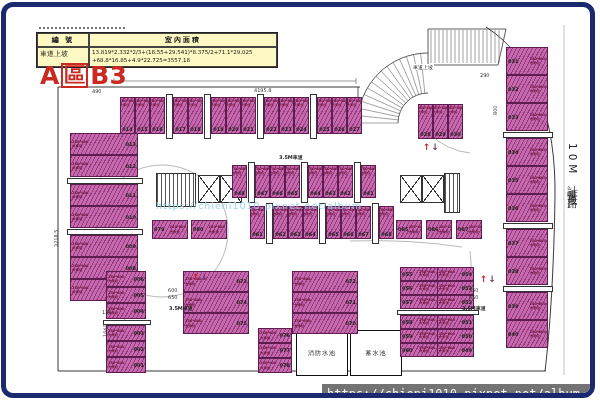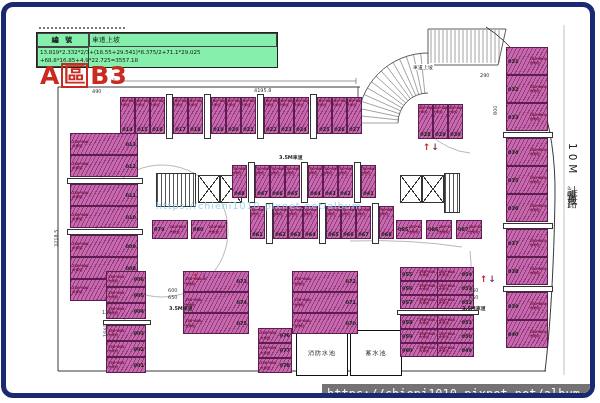--- a/index.html
+++ b/index.html
@@ -4,21 +4,21 @@
 <style>
   html,body{margin:0;padding:0;background:#fff;}
   #stage{position:relative;width:600px;height:403px;font-family:"DejaVu Sans",sans-serif;}
   #frame{position:absolute;left:1px;top:2px;width:594px;height:396px;border:5px solid #1b2a70;
          border-radius:12px;background:#fff;box-sizing:border-box;overflow:hidden;}
   #plan{position:absolute;inset:0;}
   #linework{position:absolute;left:0;top:0;z-index:1;}
   .abs{position:absolute;}
   
   #info-table{position:absolute;left:30px;top:25px;width:240px;z-index:3;border:1px solid #222;
-              display:grid;grid-template-columns:52px 1fr;background:#86efac;font-size:7px;color:#111;}
+              display:grid;grid-template-columns:52px 1fr;background:#fef9c3;font-size:7px;color:#111;}
   #info-table .cell{border:1px solid #444;padding:1px 2px;}
   #info-table .hd{text-align:center;font-weight:bold;letter-spacing:2px;}
   #info-table .formula{font-size:5.5px;line-height:1.45;letter-spacing:0;white-space:nowrap;}
   #tick-marks{position:absolute;left:33px;top:20px;width:86px;border-top:2px dotted #777;z-index:3;}
   
   #zone-title{position:absolute;left:34px;top:56px;z-index:4;color:#c92a21;font-weight:bold;
               font-size:25px;line-height:1;display:flex;align-items:center;}
   #zone-title .boxed{border:2px solid #c92a21;padding:0 1px;margin:0 2px;font-size:21px;}
   
   .stall{position:absolute;box-sizing:border-box;border:1px solid #5e1c50;z-index:2;
@@ -123,20 +123,21 @@
             <line x1="491" y1="29" x2="491" y2="62"></line>
             <line x1="495" y1="29" x2="495" y2="62"></line>
             <line x1="499" y1="29" x2="499" y2="62"></line>
           </g>
       </svg>
 
       <div id="tick-marks"></div>
 
       <div id="info-table">
         <div class="cell hd">編 號</div>
+        <div class="cell hd">室內面積</div>
         <div class="cell">車道上坡</div>
         <div class="cell formula">
           <div>13.819*2.332*2/3+(18.55+29.541)*8.375/2+71.1*29.025</div>
           <div>+68.8*16.85+4.9*22.725=3557.18</div>
         </div>
       </div>
 
       <div id="zone-title">
         <span>A</span>
         <span class="boxed">區</span>

